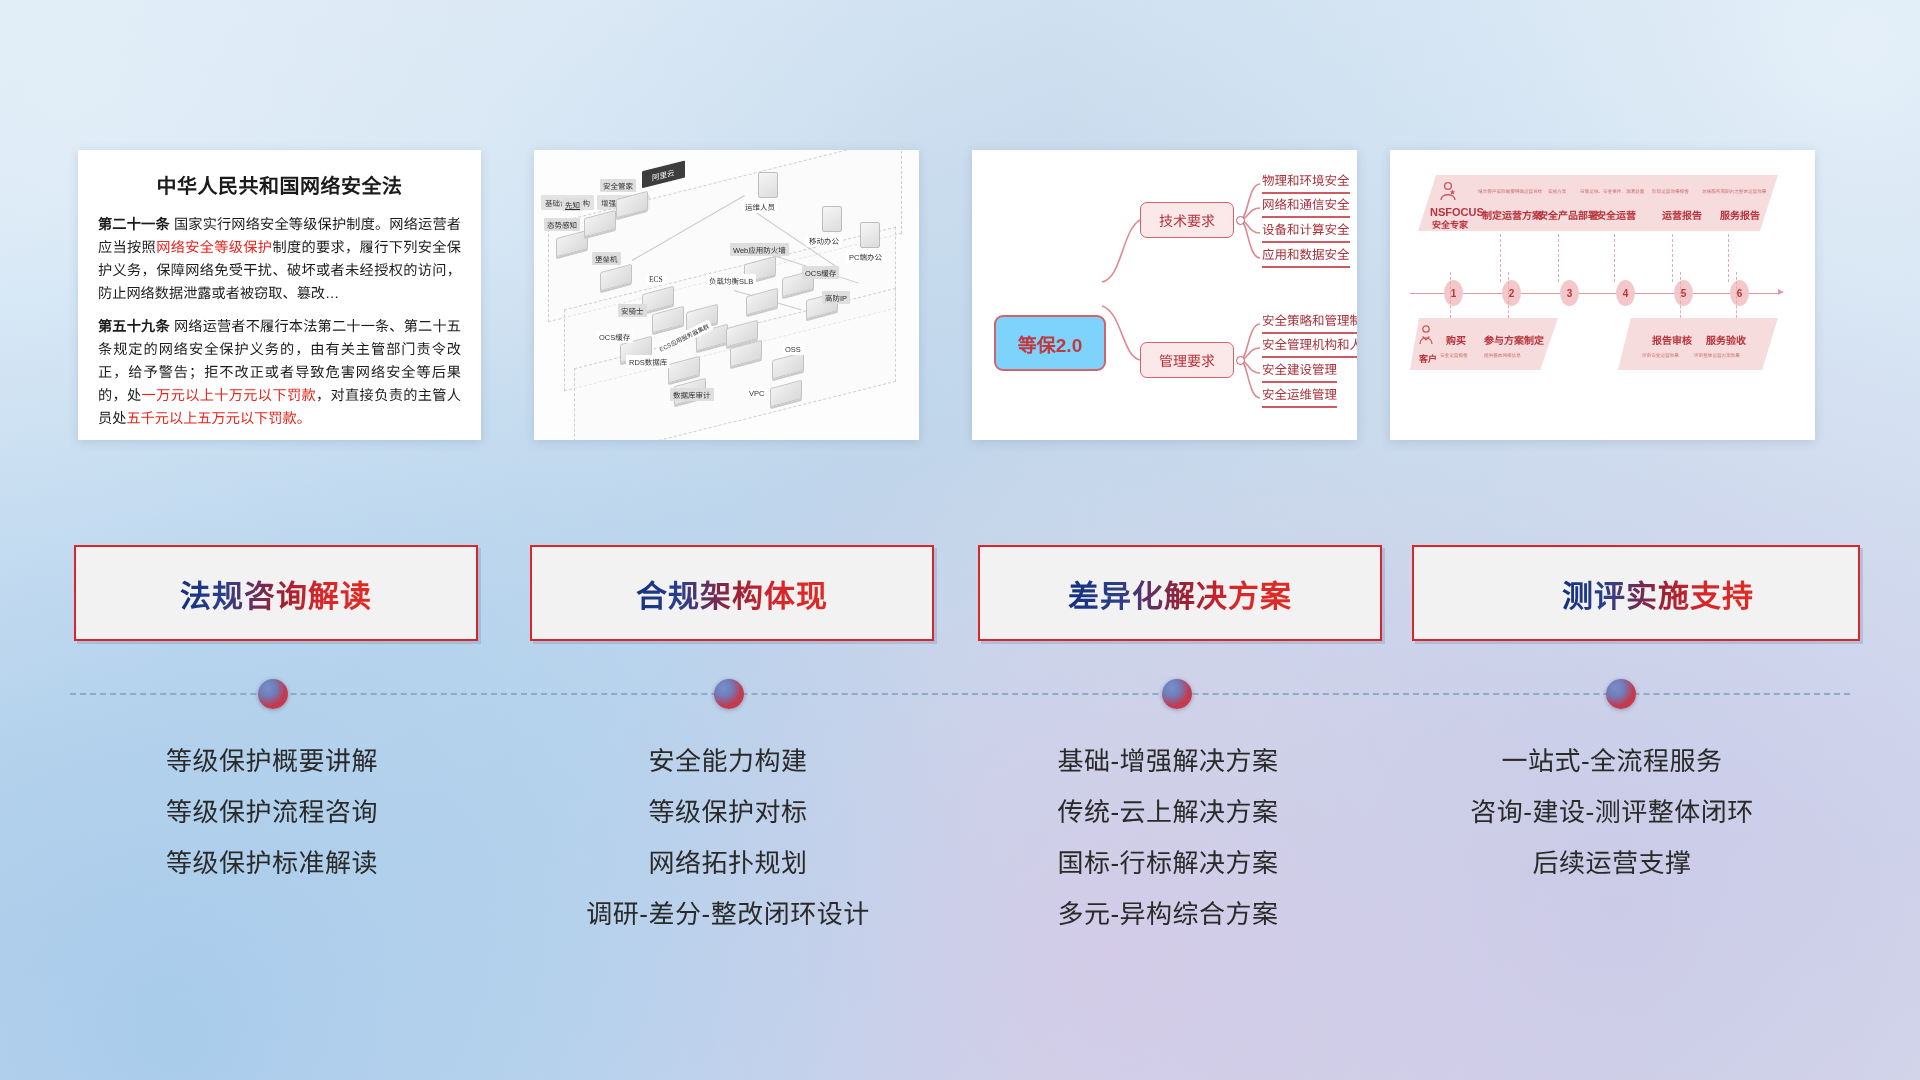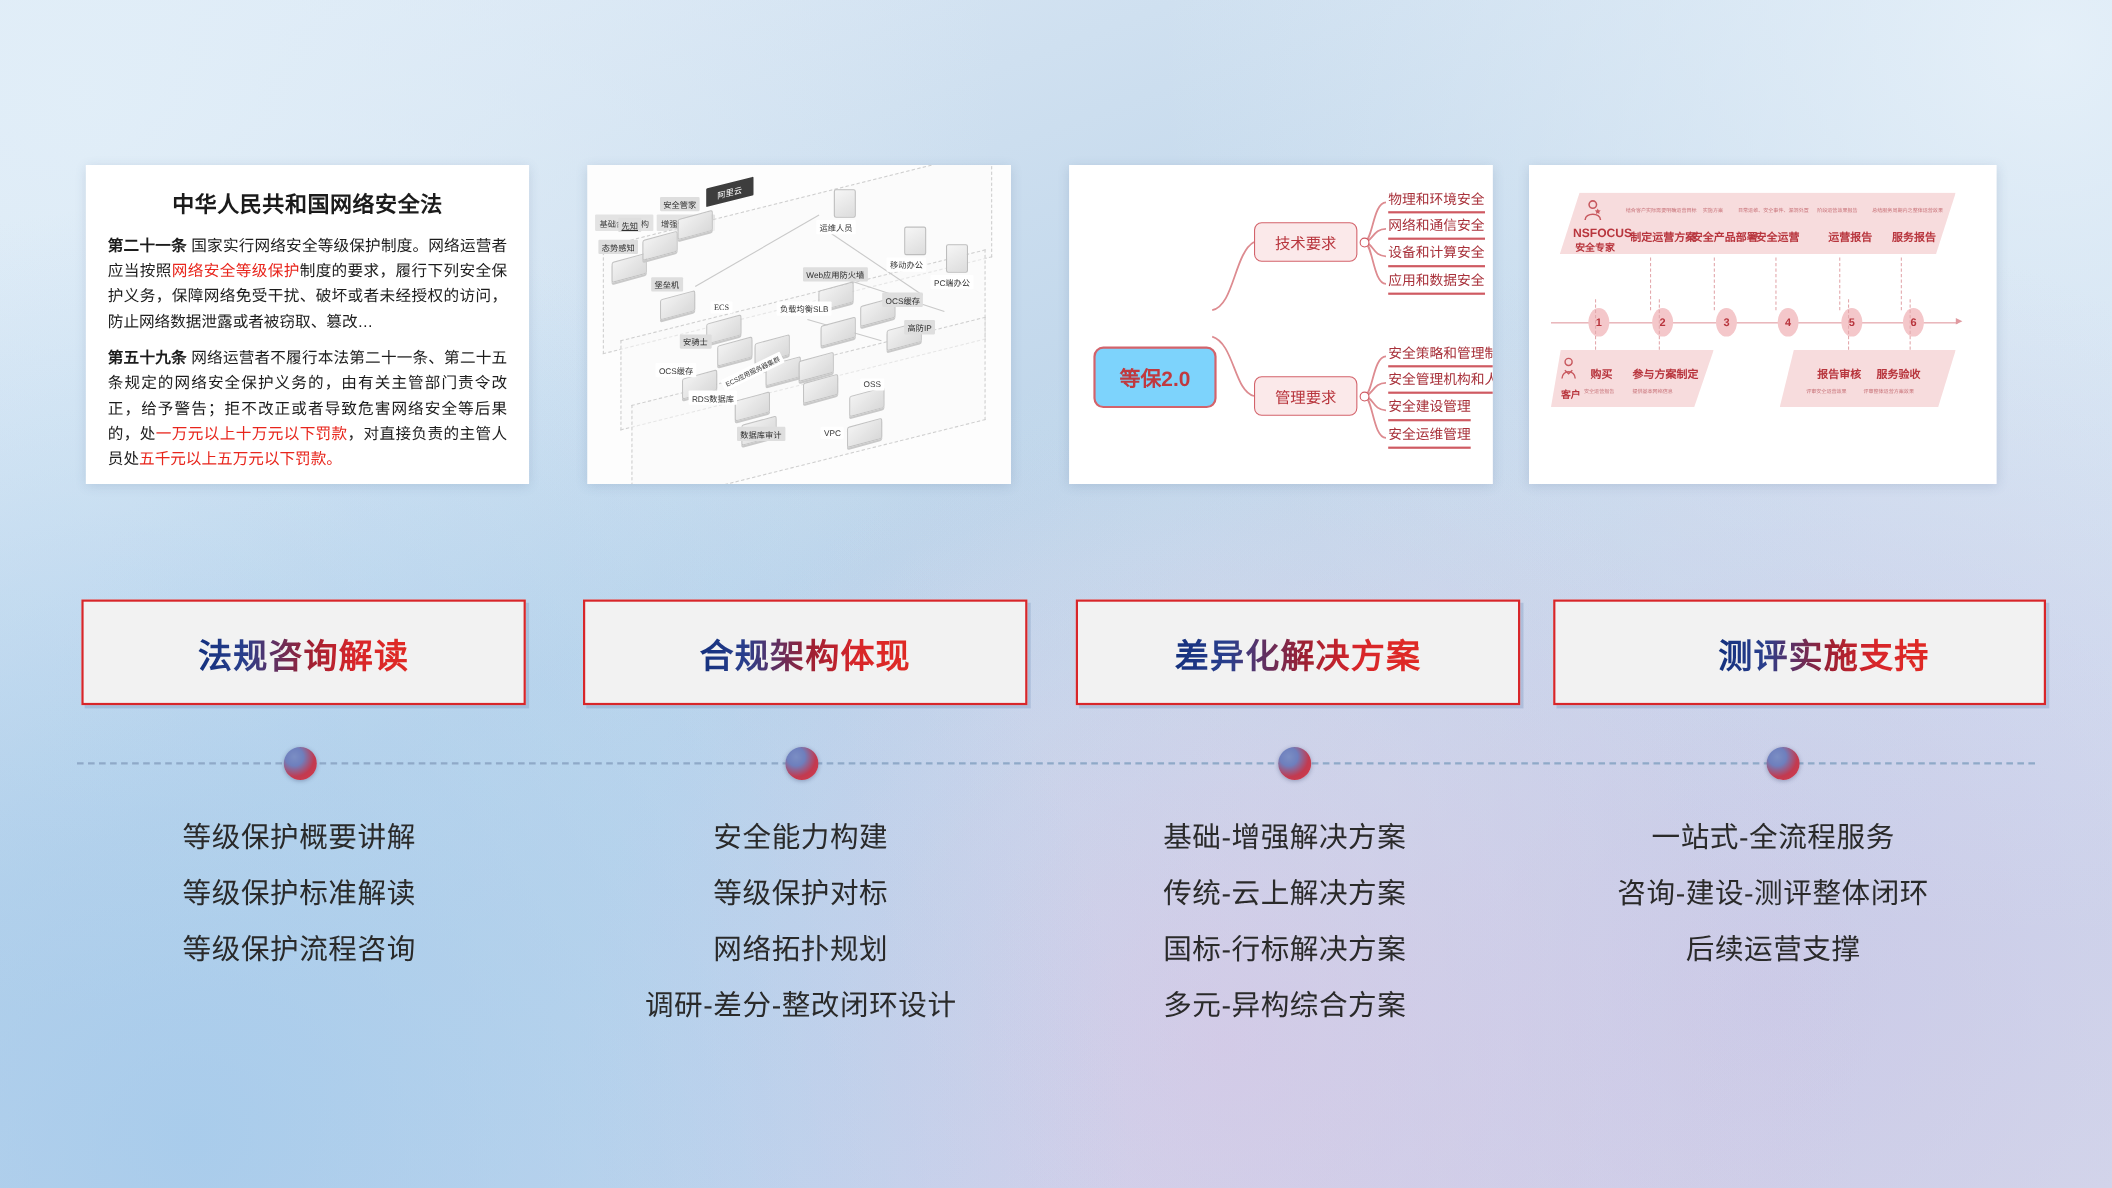--- a/index.html
+++ b/index.html
@@ -432,22 +432,22 @@
 
   <div class="tl"></div>
   <div class="tldot d1"></div>
   <div class="tldot d2"></div>
   <div class="tldot d3"></div>
   <div class="tldot d4"></div>
 
   <div class="cols">
     <div class="col k1">
       <p class="it">等级保护概要讲解</p>
+      <p class="it">等级保护流程咨询</p>
       <p class="it">等级保护标准解读</p>
-      <p class="it">等级保护流程咨询</p>
     </div>
     <div class="col k2">
       <p class="it">安全能力构建</p>
       <p class="it">等级保护对标</p>
       <p class="it">网络拓扑规划</p>
       <p class="it">调研-差分-整改闭环设计</p>
     </div>
     <div class="col k3">
       <p class="it">基础-增强解决方案</p>
       <p class="it">传统-云上解决方案</p>

